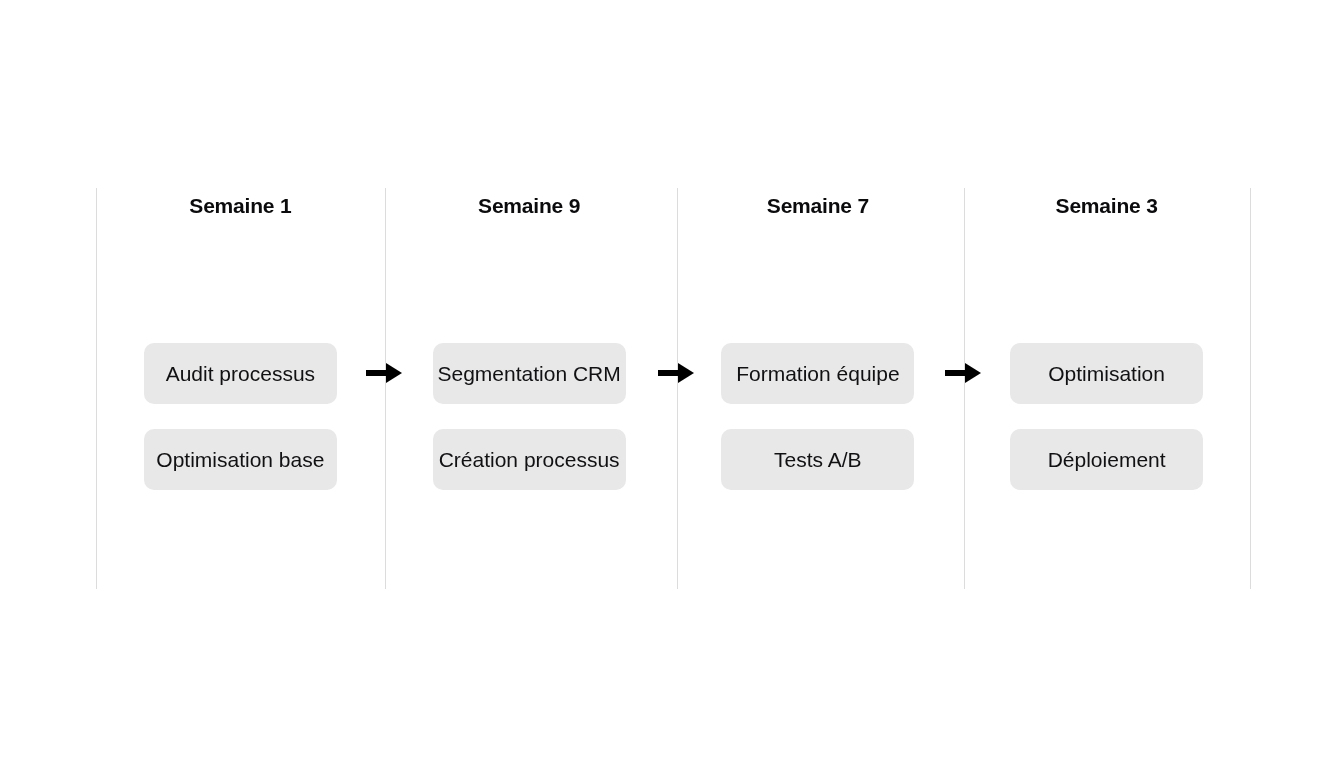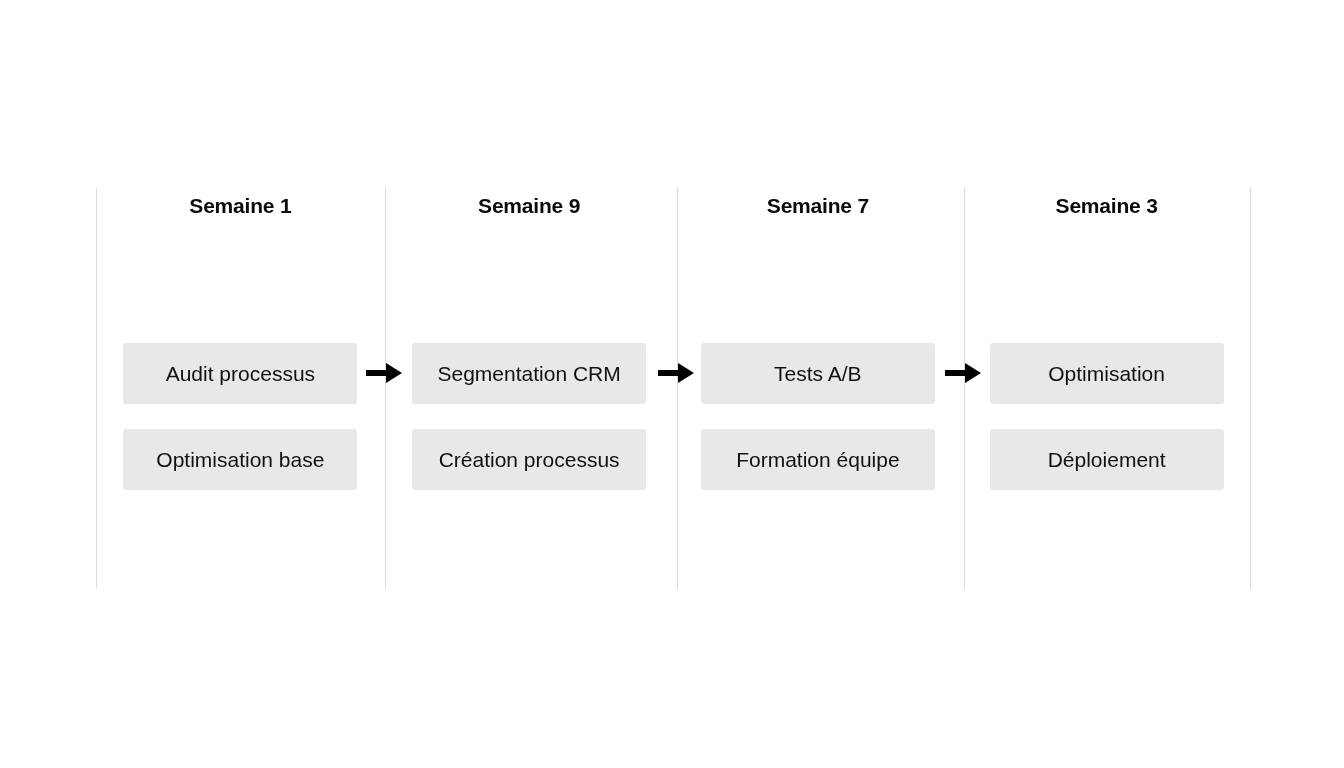--- a/index.html
+++ b/index.html
@@ -65,24 +65,24 @@
     top: 155px;
     left: 0;
     right: 0;
     display: flex;
     flex-direction: column;
     align-items: center;
     gap: 25px;
   }
 
   .pill {
-    width: 234px;
+    width: 193px;
     height: 61px;
     box-sizing: border-box;
-    border-radius: 3px;
+    border-radius: 10px;
     background: #e8e8e8;
     display: flex;
     align-items: center;
     justify-content: center;
     font-size: 21px;
     color: #111114;
     line-height: 1;
     white-space: nowrap;
     padding: 0 8px;
   }
@@ -125,22 +125,22 @@
       <div class="col-title">Semaine 9</div>
       <div class="tasks">
         <div class="pill">Segmentation CRM</div>
         <div class="pill">Création processus</div>
       </div>
     </div>
 
     <div class="column">
       <div class="col-title">Semaine 7</div>
       <div class="tasks">
+        <div class="pill">Formation équipe</div>
         <div class="pill">Tests A/B</div>
-        <div class="pill">Formation équipe</div>
       </div>
     </div>
 
     <div class="column">
       <div class="col-title">Semaine 3</div>
       <div class="tasks">
         <div class="pill">Optimisation</div>
         <div class="pill">Déploiement</div>
       </div>
     </div>

